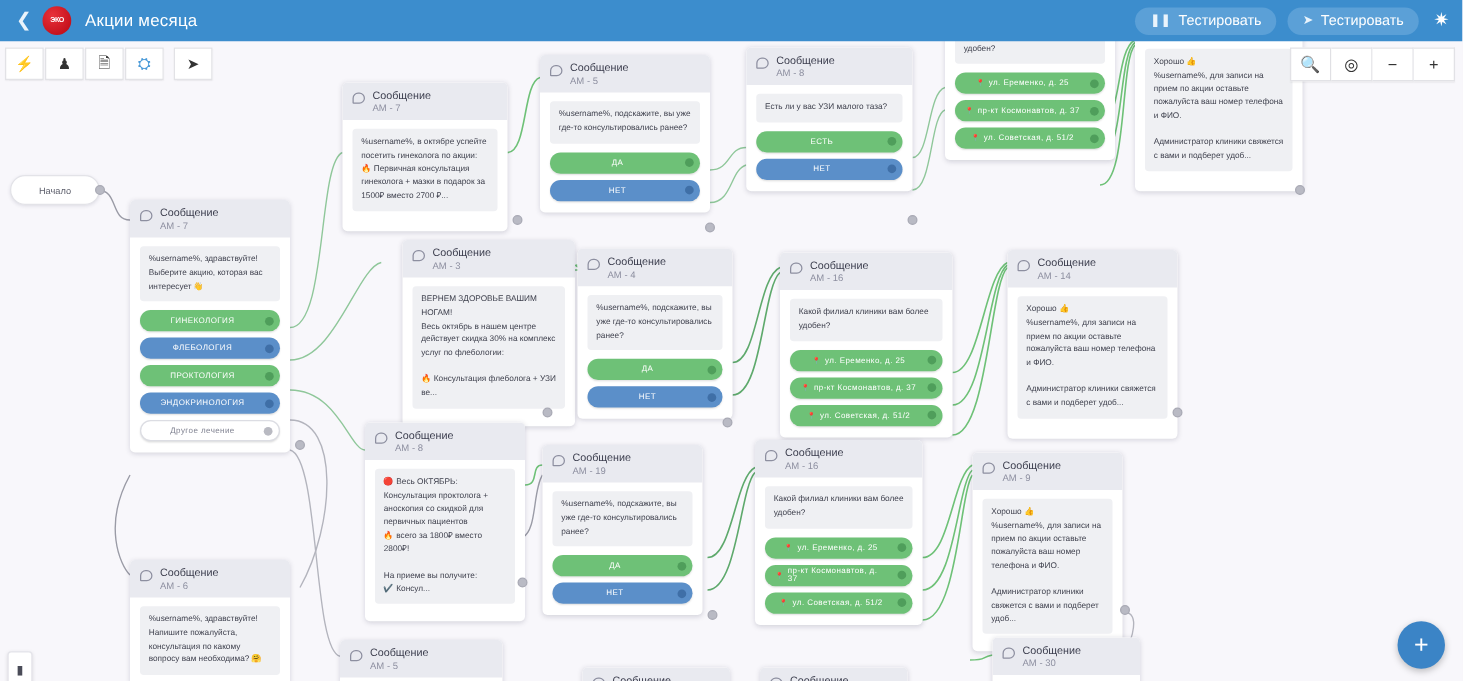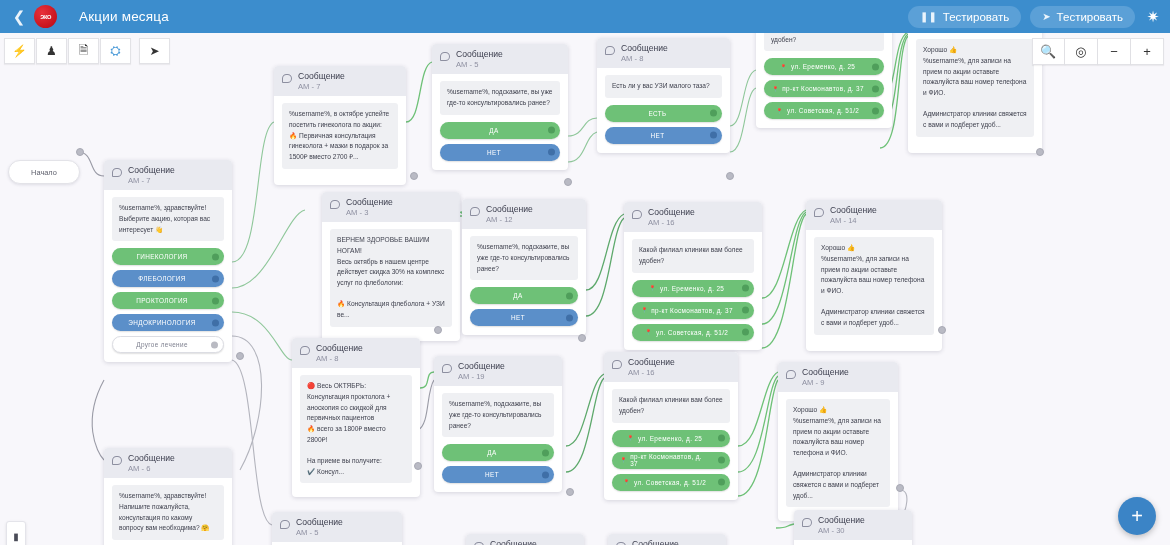--- a/index.html
+++ b/index.html
@@ -25,21 +25,21 @@
     width: 23px; height: 23px; border-radius: 50%;
     background: radial-gradient(circle at 35% 32%, #e8313a 0%, #c5111c 75%, #990b14 100%);
     display: flex; align-items: center; justify-content: center;
     margin-left: 2px; flex: none;
   }
   .logo-glyph {
     font-size: 6px; font-weight: bold; color: #ffffff; letter-spacing: -0.4px;
     transform: scale(0.95);
   }
   .topbar-title {
-    margin-left: 22px; color: #ffffff; font-size: 13.5px; letter-spacing: .2px;
+    margin-left: 11px; color: #ffffff; font-size: 13.5px; letter-spacing: .2px;
   }
   .topbar-right {
     margin-left: auto; display: flex; align-items: center; gap: 9px;
     padding-right: 8px;
   }
   .tb-btn {
     display: flex; align-items: center; gap: 6px;
     height: 22px; padding: 0 12px; border-radius: 11px;
     background: #5ba0d7; color: #ffffff; font-size: 11.5px;
     cursor: pointer; white-space: nowrap;
@@ -124,21 +124,21 @@
   .port {
     position: absolute; width: 8px; height: 8px; border-radius: 50%;
     background: #b9bac4; border: 1px solid #a8a9b4;
   }
 
   
   .startnode {
     position: absolute; background: #ffffff; border: 1px solid #e3e3e8;
     border-radius: 13px; height: 24px; width: 72px;
     display: flex; align-items: center; justify-content: center;
-    font-size: 7.4px; color: #5c5e6b; box-shadow: 0 1px 3px rgba(40,40,70,.12); margin-top: 20px;
+    font-size: 7.4px; color: #5c5e6b; box-shadow: 0 1px 3px rgba(40,40,70,.12);
   }
 
   
   .fab {
     position: absolute; right: 14px; bottom: 10px;
     width: 38px; height: 38px; border-radius: 50%;
     background: #3b84c6; color: #ffffff; font-size: 20px; font-weight: 300;
     display: flex; align-items: center; justify-content: center;
     cursor: pointer; box-shadow: 0 2px 6px rgba(0,0,0,.25); z-index: 45;
   }
@@ -344,21 +344,21 @@
         </div>
       </div>
     </div>
     <div class="port" style="left:564px; top:178px;"></div>
 
     <div class="node" style="left:462px; top:199px; width:124px;">
       <div class="node-head">
         <span class="bubble-icon"></span>
         <span class="titles">
           <div class="node-title">Сообщение</div>
-          <div class="node-sub">АМ - 12</div>
+          <div class="node-sub">АМ - 4</div>
         </span>
       </div>
       <div class="node-body">
         <div class="msg">%username%, подскажите, вы уже где-то консультировались ранее?</div>
         <div class="btns">
           <div class="qbtn green">
             <span>ДА</span>
             <span class="dot"></span>
           </div>
           <div class="qbtn blue">

